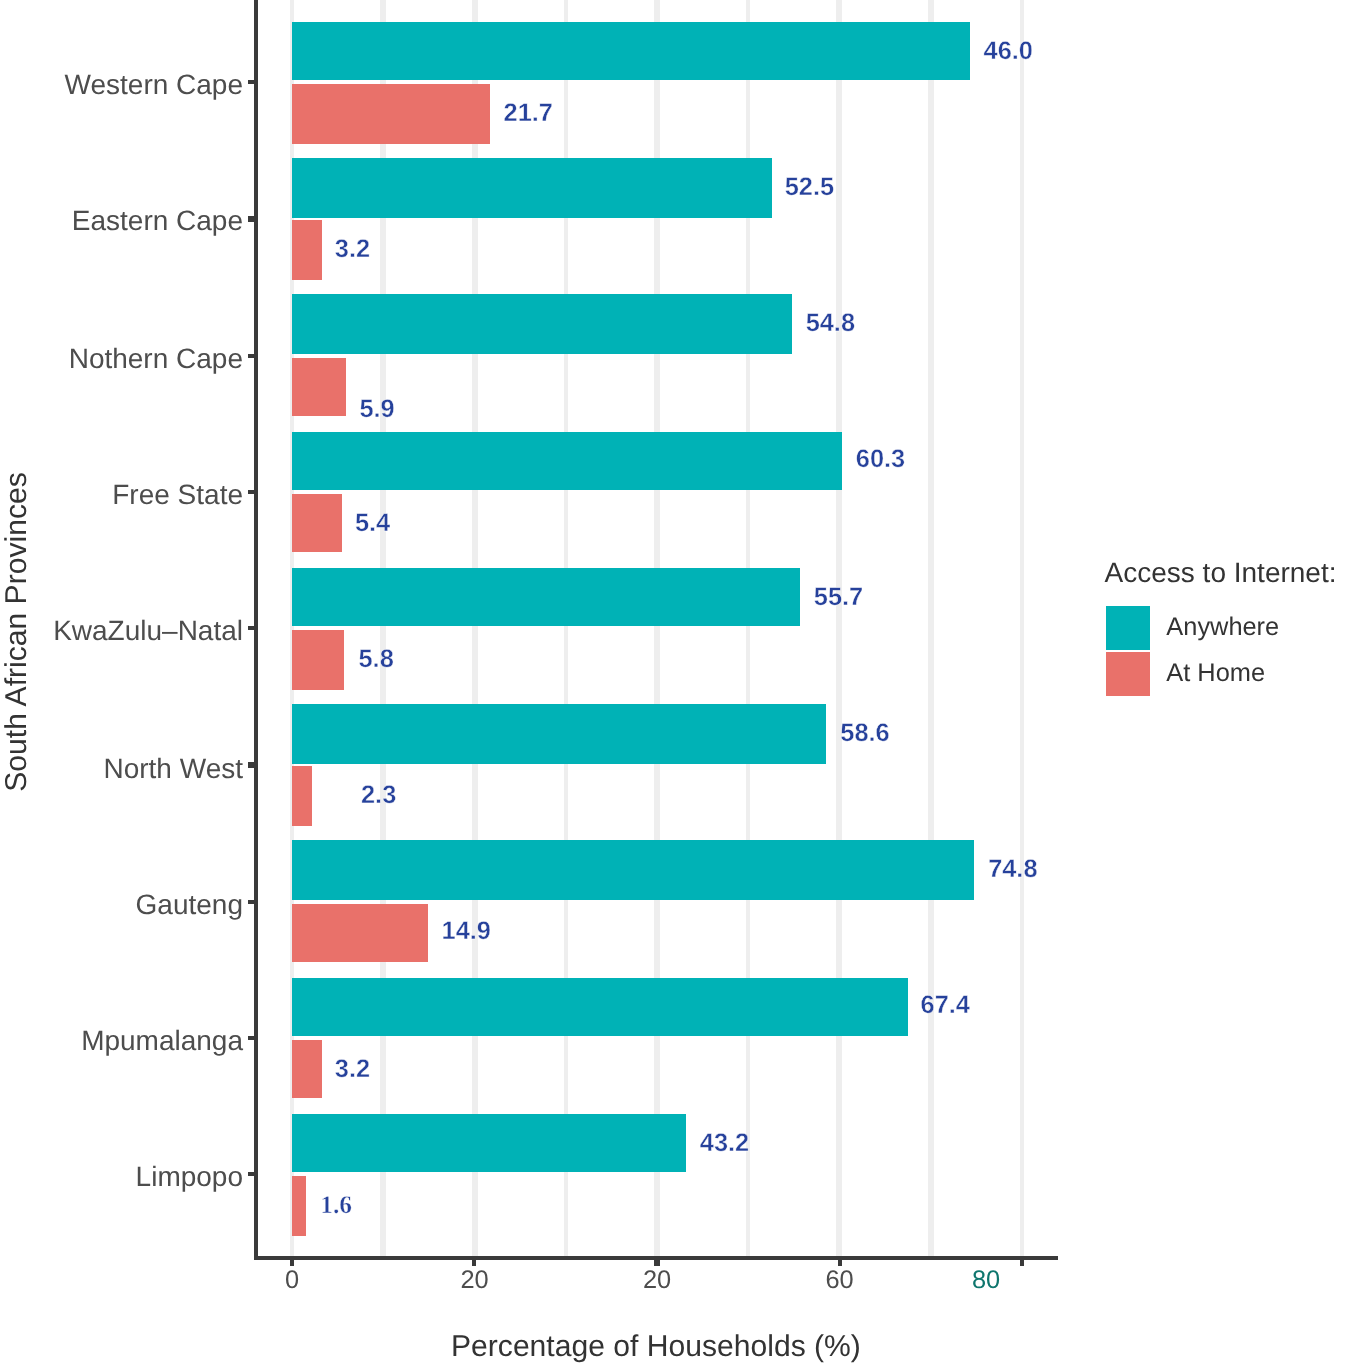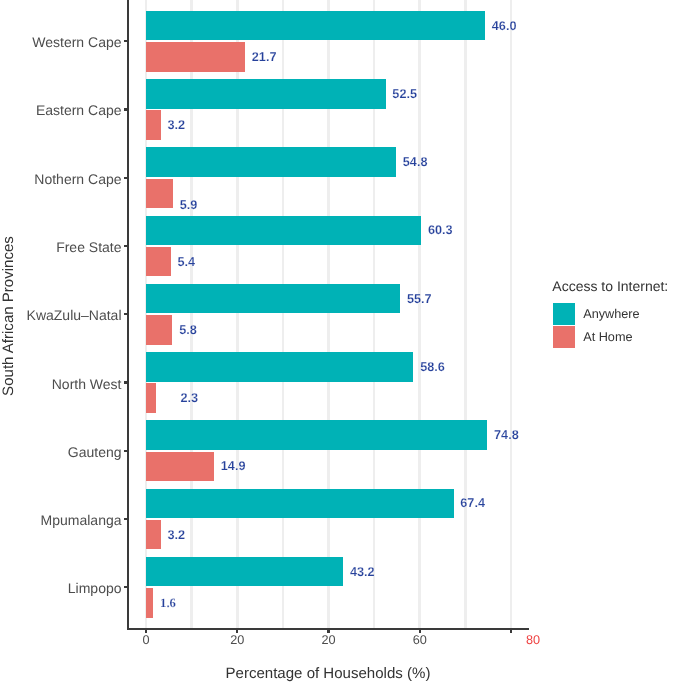--- a/index.html
+++ b/index.html
@@ -100,21 +100,21 @@
     </div>
   <div id="xlabels">
       <div class="xtick-label" style="left: 146px; top: 634.3px; color: rgb(77, 77, 77);">0</div>
       <div class="xtick" style="left: 144.95px; background: rgb(58, 58, 58);"></div>
       <div class="xtick-label" style="left: 237.25px; top: 634.3px; color: rgb(77, 77, 77);">20</div>
       <div class="xtick" style="left: 236.2px; background: rgb(58, 58, 58);"></div>
       <div class="xtick-label" style="left: 328.5px; top: 634.3px; color: rgb(77, 77, 77);">20</div>
       <div class="xtick" style="left: 327.45px; background: rgb(58, 58, 58);"></div>
       <div class="xtick-label" style="left: 419.75px; top: 634.3px; color: rgb(77, 77, 77);">60</div>
       <div class="xtick" style="left: 418.7px; background: rgb(58, 58, 58);"></div>
-      <div class="xtick-label" style="left: 533px; top: 634.3px; color: #ef4444;">80</div>
+      <div class="xtick-label" style="left: 493px; top: 634.3px; color: #0f766e;">80</div>
       <div class="xtick" style="left: 509.95px; background: rgb(58, 58, 58);"></div>
     </div>
   <div id="xtitle" style="color: rgb(51, 51, 51);">Percentage of Households (%)</div>
   <div id="ytitle" style="color: rgb(51, 51, 51);">South African Provinces</div>
   <div id="legend">
     <div id="legend-title" style="color: rgb(51, 51, 51);">Access to Internet:</div>
     <div id="legend-rows">
         <div class="legend-row">
           <div class="legend-key" style="background: rgb(0, 178, 182);"></div>
           <div class="legend-label" style="color: rgb(51, 51, 51);">Anywhere</div>

